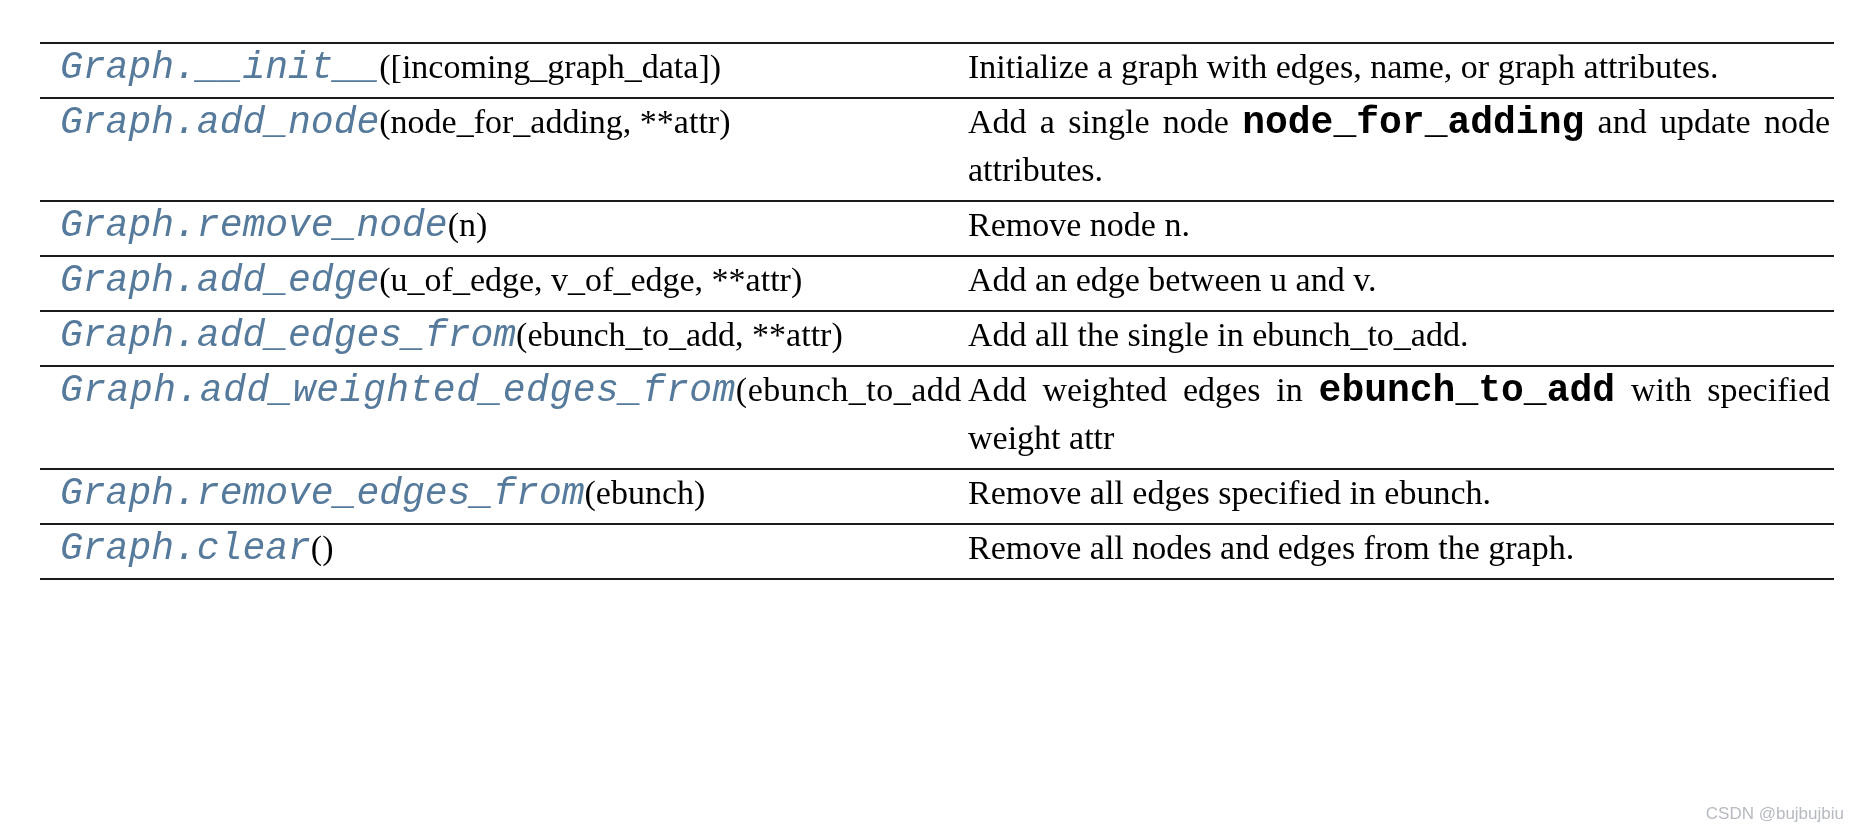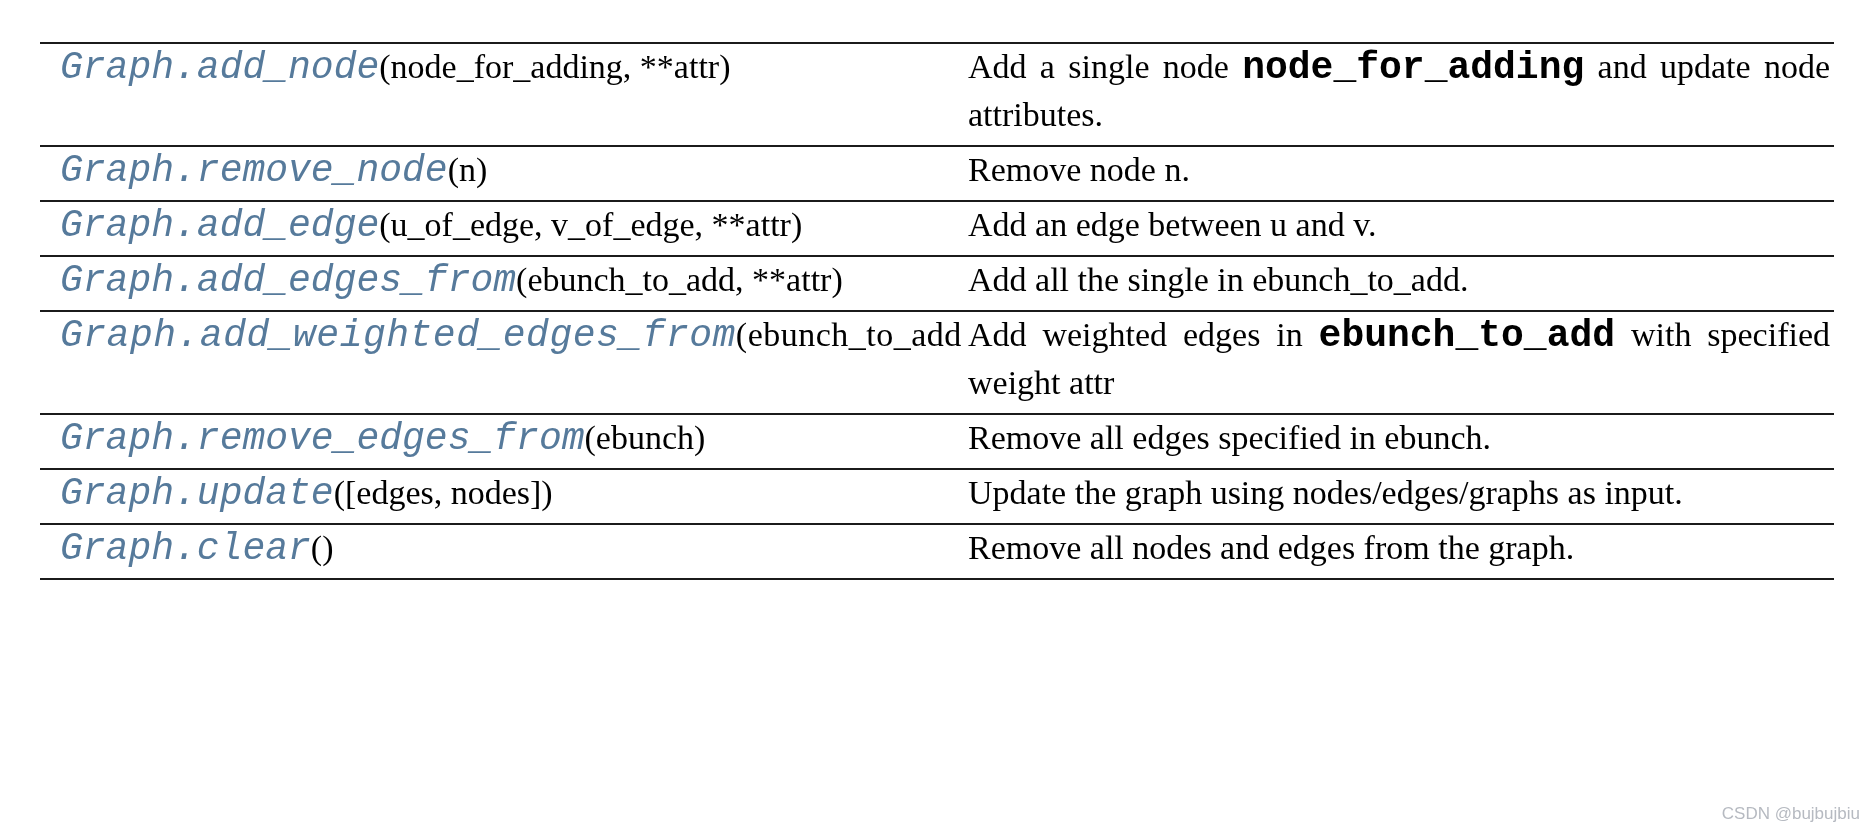--- a/index.html
+++ b/index.html
@@ -66,33 +66,37 @@
   }
   
   td.cell-sig.overflow-sig {
     white-space: nowrap;
     overflow: visible;
     letter-spacing: 0.5px;
     margin-top: 45px;
   }
   .watermark {
     position: absolute;
-    right: 12px;
+    right: 28px;
     top: 804px;
     font-family: "Liberation Sans", sans-serif;
     font-size: 17px;
     color: #b6bac1;
     white-space: nowrap;
   }
 </style>
 </head>
 <body>
 
 <table class="doc-table">
   <tbody id="table-body">
+  <tr>
+    <td class="cell-sig"><span class="sig-name">Graph.__init__</span><span class="sig-args">([incoming_graph_data])</span></td>
+    <td class="cell-desc"><span class="desc-text">Initialize a graph with edges, name, or graph attributes.</span></td>
+  </tr>
 
   <tr class="tall">
     <td class="cell-sig"><span class="sig-name">Graph.add_node</span><span class="sig-args">(node_for_adding, **attr)</span></td>
     <td class="cell-desc"><span class="desc-text">Add a single node </span><span class="desc-code">node_for_adding</span><span class="desc-text"> and update node attributes.</span></td>
   </tr>
 
 
   <tr>
     <td class="cell-sig"><span class="sig-name">Graph.remove_node</span><span class="sig-args">(n)</span></td>
     <td class="cell-desc"><span class="desc-text">Remove node n.</span></td>
@@ -113,24 +117,20 @@
     <td class="cell-sig overflow-sig"><span class="sig-name">Graph.add_weighted_edges_from</span><span class="sig-args">(ebunch_to_add</span></td>
     <td class="cell-desc"><span class="desc-text">Add weighted edges in </span><span class="desc-code">ebunch_to_add</span><span class="desc-text"> with specified weight attr</span></td>
   </tr>
 
 
   <tr>
     <td class="cell-sig"><span class="sig-name">Graph.remove_edges_from</span><span class="sig-args">(ebunch)</span></td>
     <td class="cell-desc"><span class="desc-text">Remove all edges specified in ebunch.</span></td>
   </tr>
 
-  <tr>
-    <td class="cell-sig"><span class="sig-name">Graph.update</span><span class="sig-args">([edges, nodes])</span></td>
-    <td class="cell-desc"><span class="desc-text">Update the graph using nodes/edges/graphs as input.</span></td>
-  </tr>
 
   <tr>
     <td class="cell-sig"><span class="sig-name">Graph.clear</span><span class="sig-args">()</span></td>
     <td class="cell-desc"><span class="desc-text">Remove all nodes and edges from the graph.</span></td>
   </tr>
 
 </tbody>
 </table>
 
 <div class="watermark">CSDN @bujbujbiu</div>

